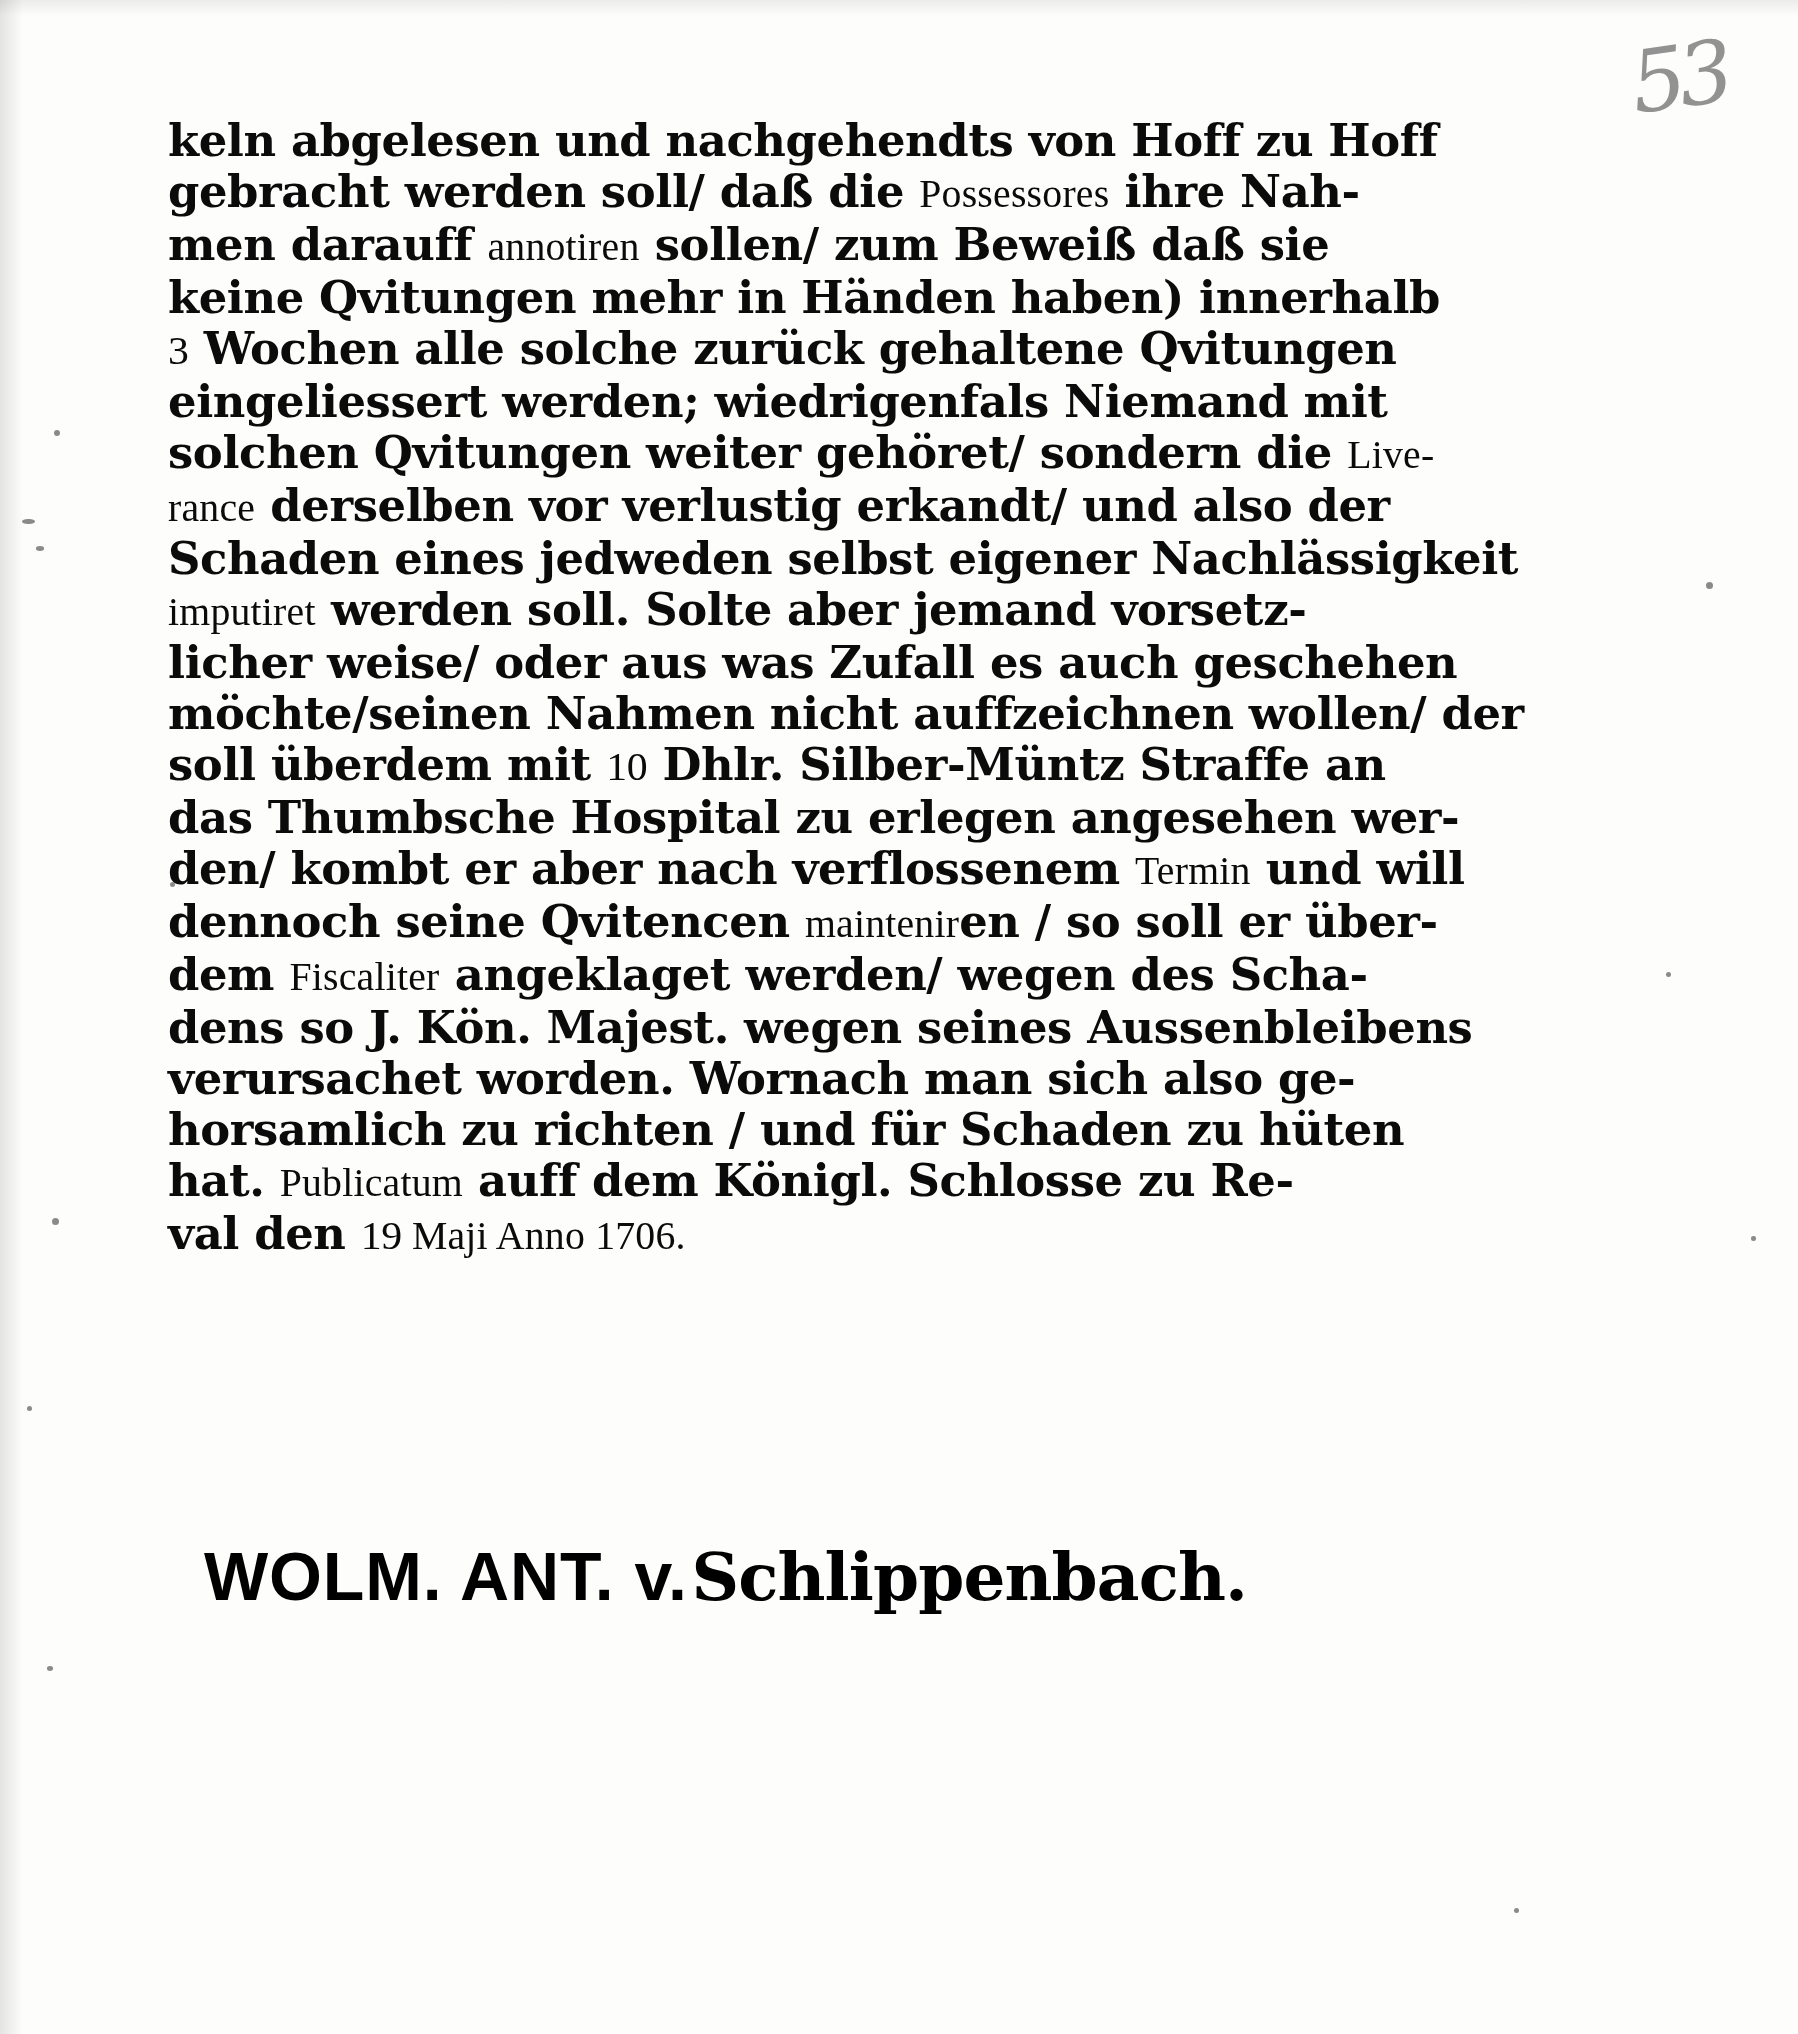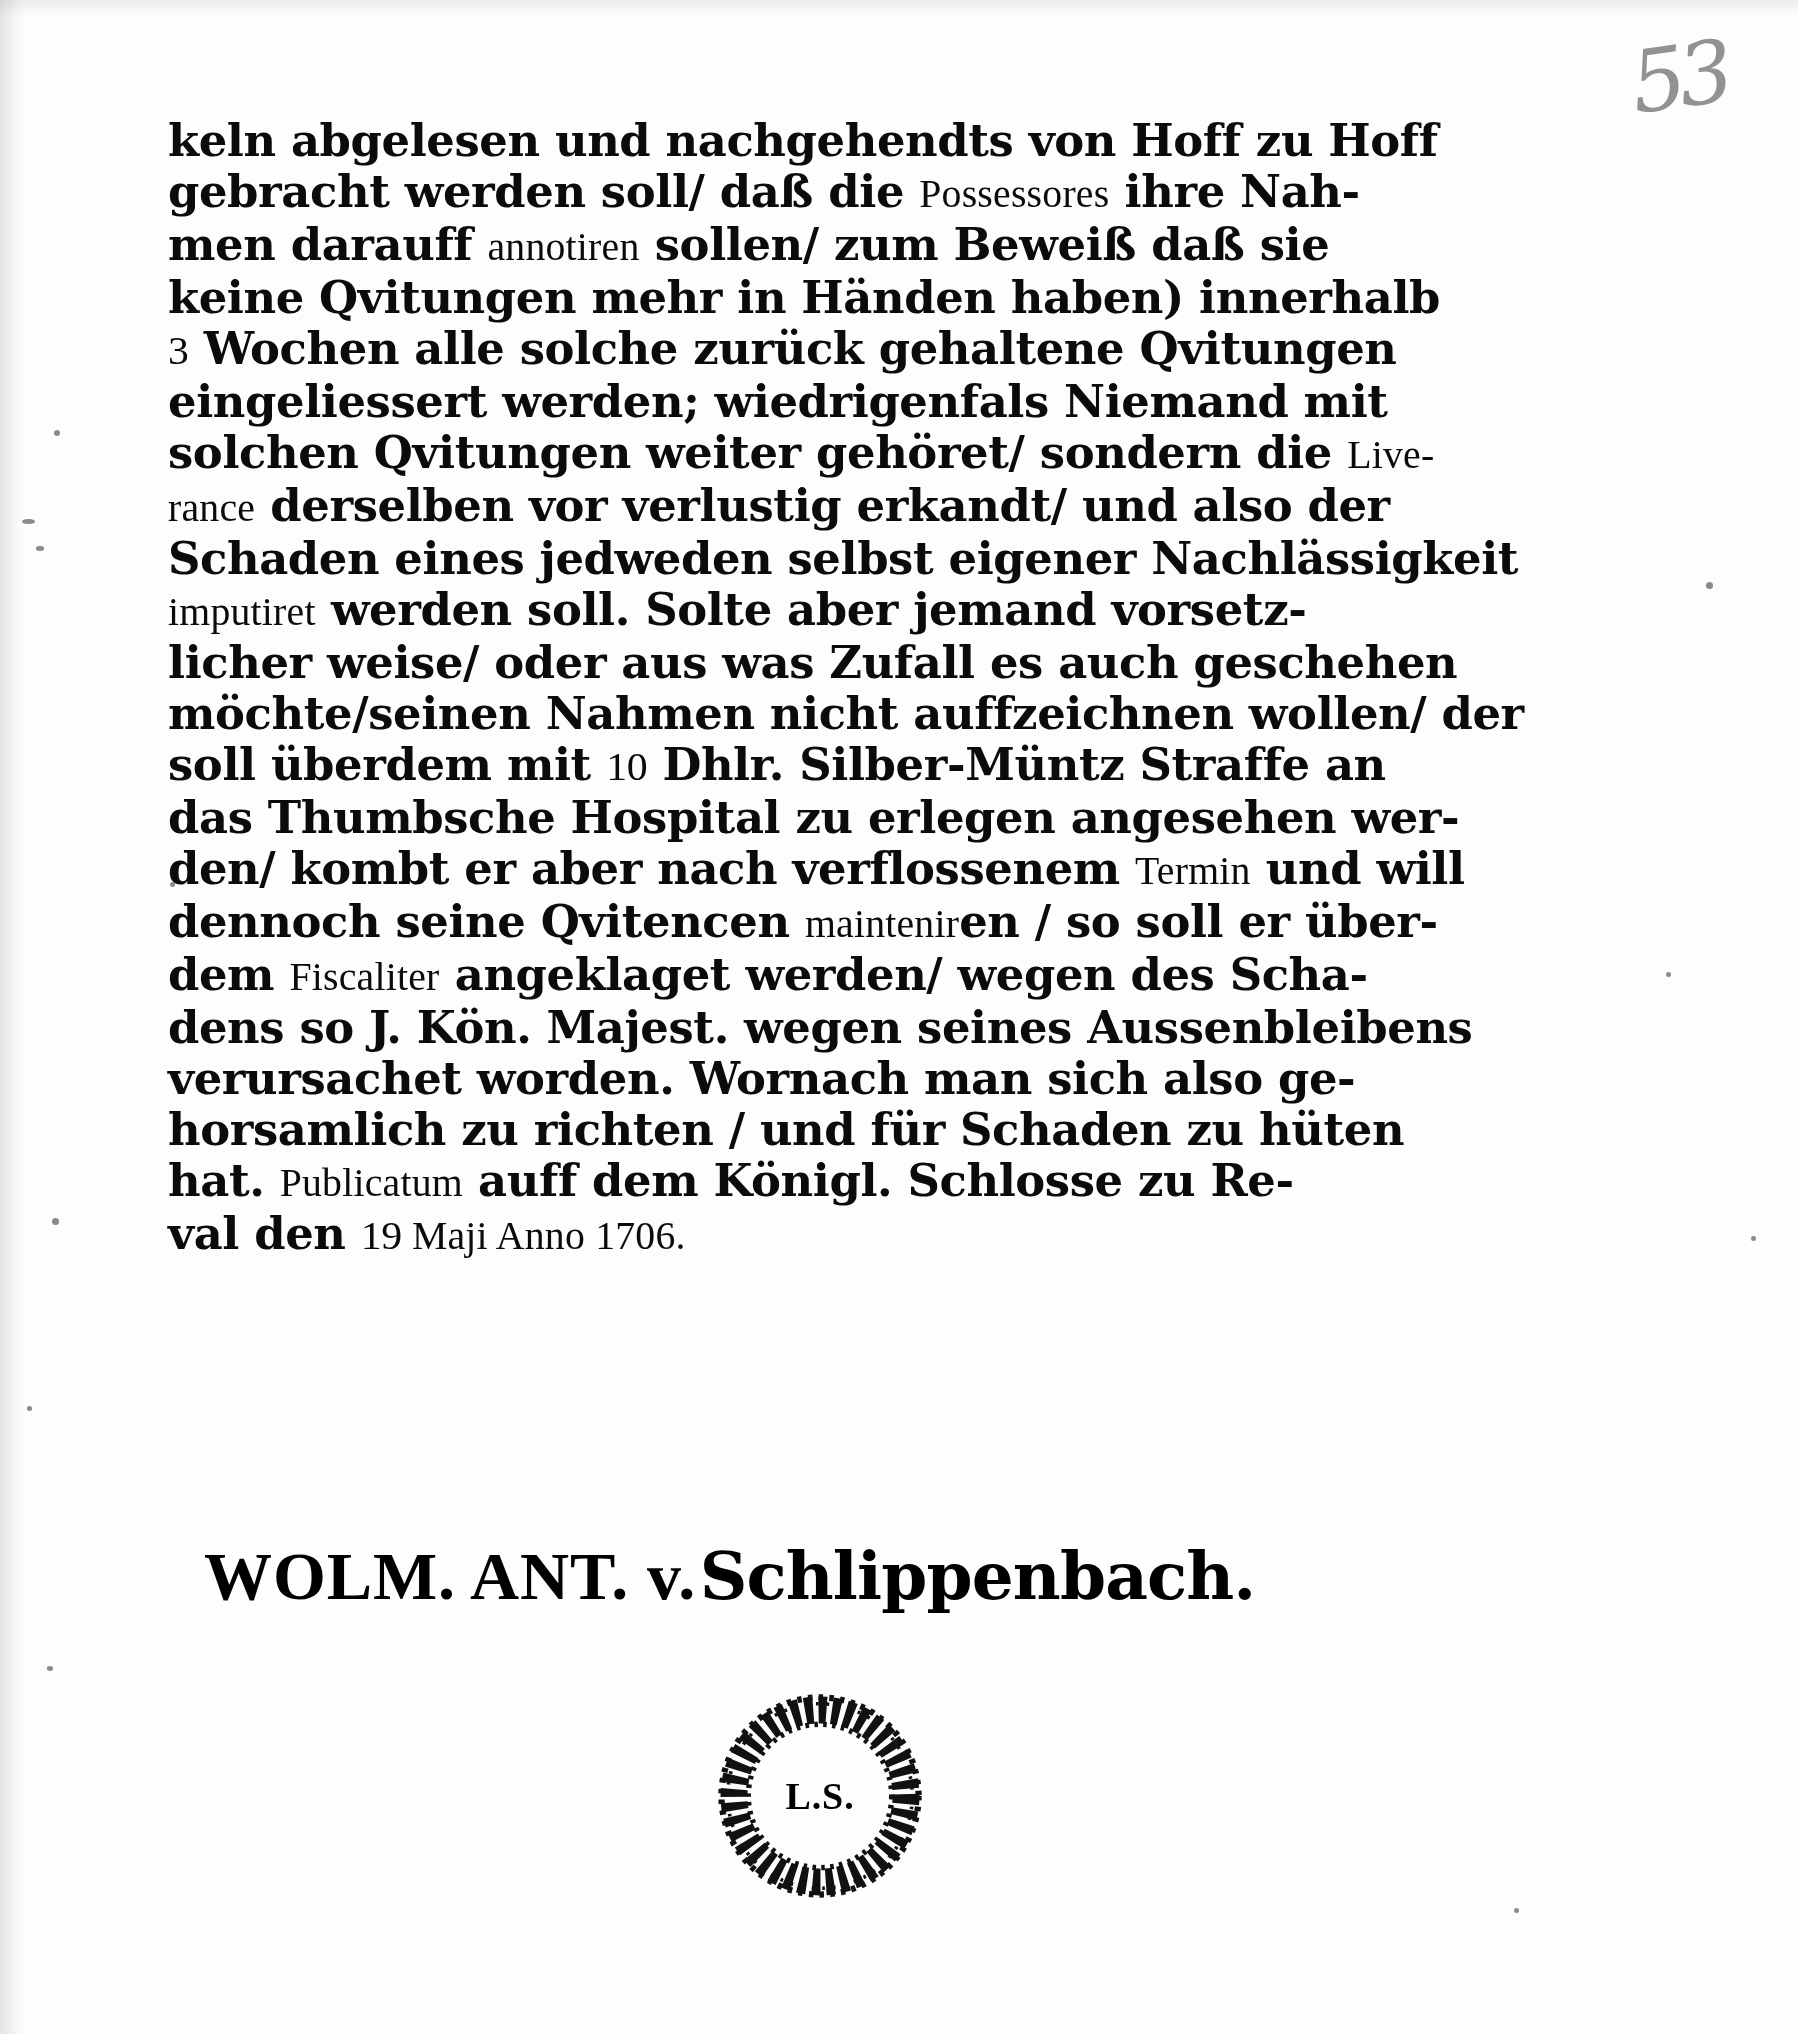--- a/index.html
+++ b/index.html
@@ -73,21 +73,21 @@
 
   
   #signature {
     position: absolute;
     left: 204px;
     top: 1537px;
     width: 1272px;
     white-space: nowrap;
   }
   #signature .sig-roman {
-    font-family: Liberation Serif, serif;
+    font-family: Liberation Sans, sans-serif;
     font-weight: 700;
     font-size: 68px;
     letter-spacing: 0.9px;
     margin-top: 48px;
   }
   #signature .sig-frak {
     font-family: "DejaVu Serif", serif;
     font-weight: 700;
     font-size: 66px;
     letter-spacing: -0.9px;
@@ -170,31 +170,20 @@
       <div class="line"><span>horsamlich zu richten / und für Schaden zu hüten</span></div>
       <div class="line"><span>hat.   </span><span class="rom">Publicatum</span><span> auff dem Königl. Schlosse zu Re-</span></div>
       <div class="line"><span>val den </span><span class="num">19</span><span class="rom"> Maji Anno 1706.</span></div>
     </div>
 
   <div id="signature">
     <span class="sig-roman">WOLM. ANT. v.</span>
     <span class="sig-frak">Schlippenbach.</span>
   </div>
 
-  <div id="seal">
-    <svg width="224" height="224" viewBox="0 0 250 250">
-      <g fill="none" stroke="#111111">
-        <circle cx="125" cy="125" r="96" stroke-width="30" stroke-dasharray="9 6"></circle>
-        <circle cx="125" cy="125" r="110" stroke-width="7" stroke-dasharray="5 7"></circle>
-        <circle cx="125" cy="125" r="80" stroke-width="6" stroke-dasharray="4 6"></circle>
-        <circle cx="125" cy="125" r="103" stroke-width="4" stroke-dasharray="3 9"></circle>
-      </g>
-    </svg>
-    <div id="seal-label">L.S.</div>
-  </div>
 
   <div class="speck" style="left:54px;  top:430px;  width:6.3px;  height:6.3px;"></div>
   <div class="speck" style="left:36px;  top:546px;  width:8px;  height:4.5px;"></div>
   <div class="speck" style="left:22.4px;  top:519px;  width:12.5px; height:5.4px;"></div>
   <div class="speck" style="left:52px;  top:1218px; width:7.2px;  height:7.2px;"></div>
   <div class="speck" style="left:27px;  top:1406px; width:5.4px;  height:5.4px;"></div>
   <div class="speck" style="left:47px;  top:1666px; width:6.3px;  height:4.5px;"></div>
   <div class="speck" style="left:1706px;top:582px;  width:7.2px;  height:7.2px;"></div>
   <div class="speck" style="left:1666px;top:972px; width:5.4px;  height:5.4px;"></div>
   <div class="speck" style="left:1751px;top:1236px; width:4.5px;  height:4.5px;"></div>

